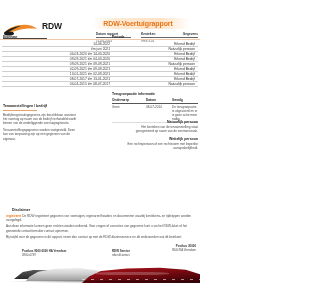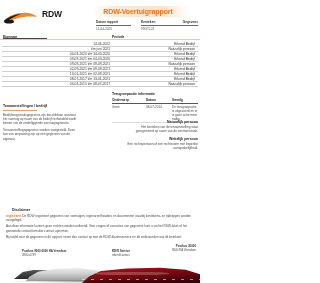--- a/index.html
+++ b/index.html
@@ -6,21 +6,21 @@
   body{
     width:200px;height:283px;overflow:hidden;
     background:#ffffff;
     font-family:"Liberation Sans", sans-serif;
     color:#2b2b2b;
     position:relative;
   }
   .page{position:absolute;inset:0;background:#fff;}
 
   
-  .hdr{position:absolute;left:0;top:0;width:200px;height:33px;}
+  .hdr{position:absolute;left:0;top:12px;width:200px;height:33px;}
   .logo-wrap{position:absolute;left:4px;top:6px;width:62px;height:20px;}
   .logo-swoosh{position:absolute;left:0;top:6px;width:34px;height:12px;}
   .logo-text{
     position:absolute;left:38px;top:3px;
     font-size:8.5px;font-weight:bold;letter-spacing:-0.2px;
     color:#1a1a1a;line-height:10px;
   }
   .doc-title{
     position:absolute;left:95px;top:8px;width:86px;
     text-align:center;

